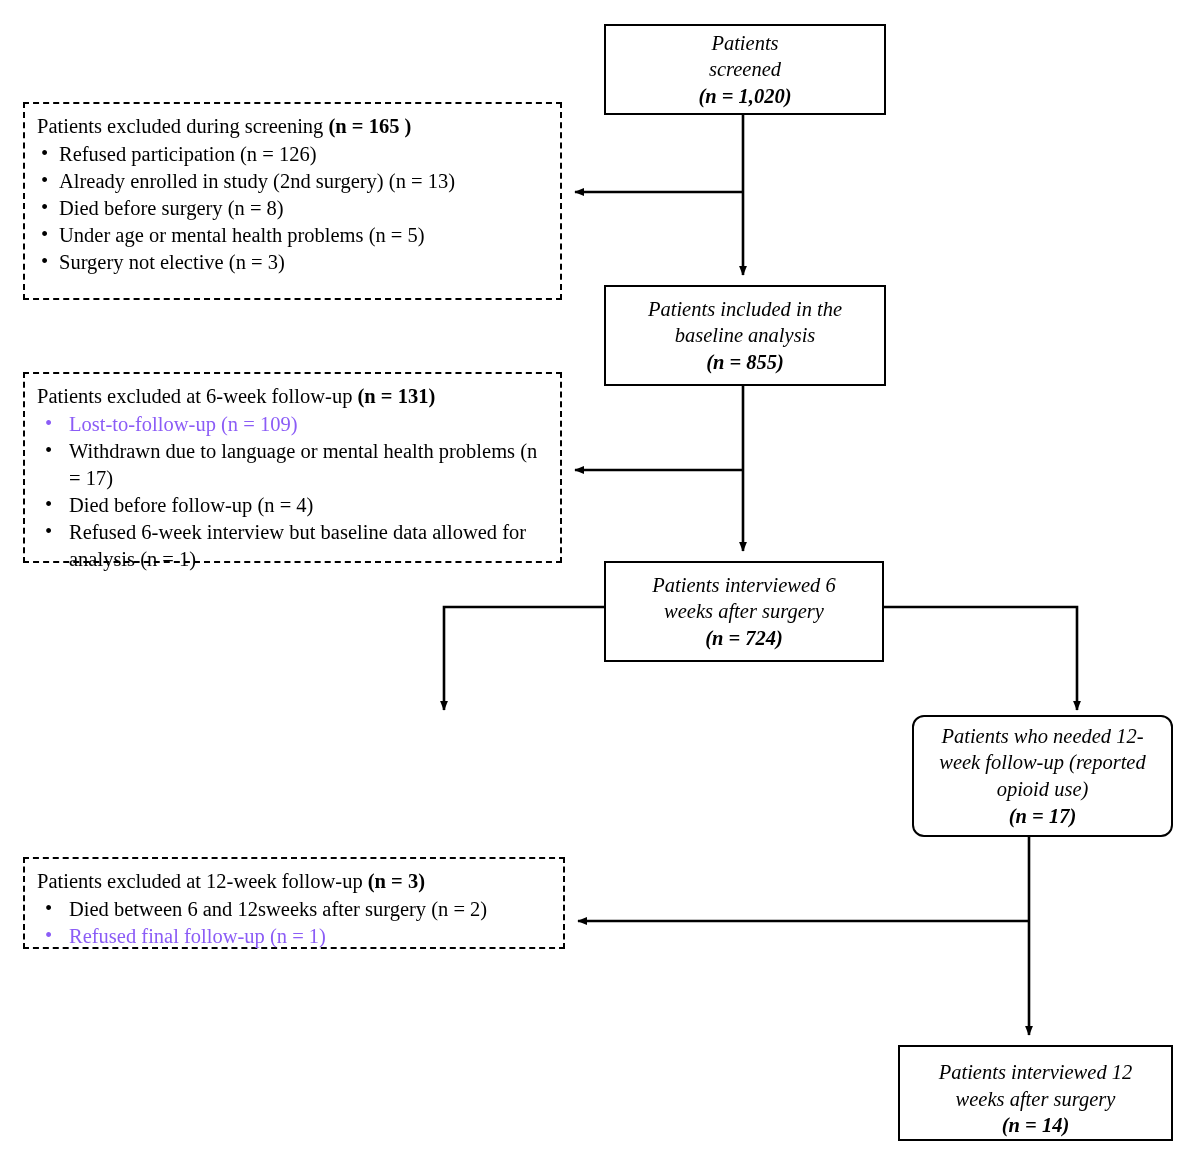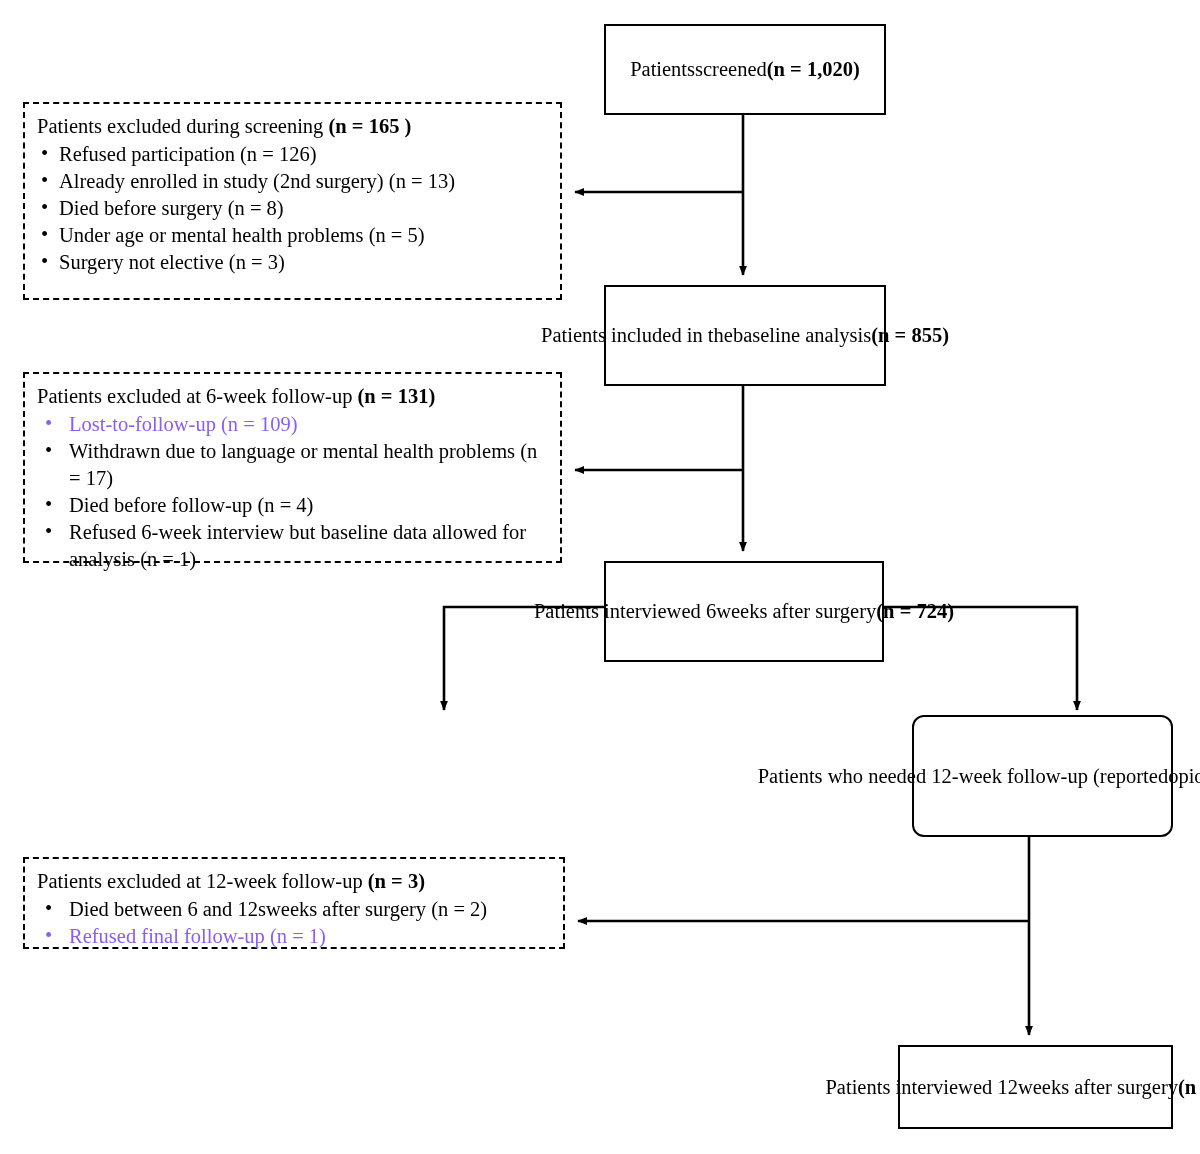--- a/index.html
+++ b/index.html
@@ -25,25 +25,27 @@
     pointer-events: none;
   }
   .node {
     position: absolute;
     box-sizing: border-box;
     background: #ffffff;
   }
   .solid-box {
     border: 2px solid #000000;
     display: flex;
+    flex-direction: column;
     align-items: center;
     justify-content: center;
     text-align: center;
     line-height: 1.30;
     font-size: 20.5px;
+    font-style: italic;
   }
   .dashed-box {
     border: 2px dashed #000000;
     text-align: left;
     line-height: 1.32;
     font-size: 20.5px;
     padding: 9px 10px 7px 12px;
   }
   .solid-box .ln {
     display: block;
@@ -133,21 +135,21 @@
   </div>
 
 
   <div class="node solid-box" style="left:912px; top:715px; width:261px; height:122px;border-radius:12px;">
     <span class="ln">Patients who needed 12-</span>
     <span class="ln">week follow-up (reported</span>
     <span class="ln">opioid use)</span>
     <span class="ln nline">(n = 17)</span>
   </div>
 
-  <div class="node solid-box" style="left:898px; top:1045px; width:275px; height:84px;">
+  <div class="node solid-box" style="left:898px; top:1045px; width:275px; height:96px;justify-content:flex-end;">
     <span class="ln">Patients interviewed 12</span>
     <span class="ln">weeks after surgery</span>
     <span class="ln nline">(n = 14)</span>
   </div>
 
   <div class="node dashed-box" style="left:23px; top:102px; width:539px; height:198px;">
     <span class="hdr">
       <span>Patients excluded during screening </span><span class="nline">(n = 165 )</span>
     </span>
     <ul class="bullets">

